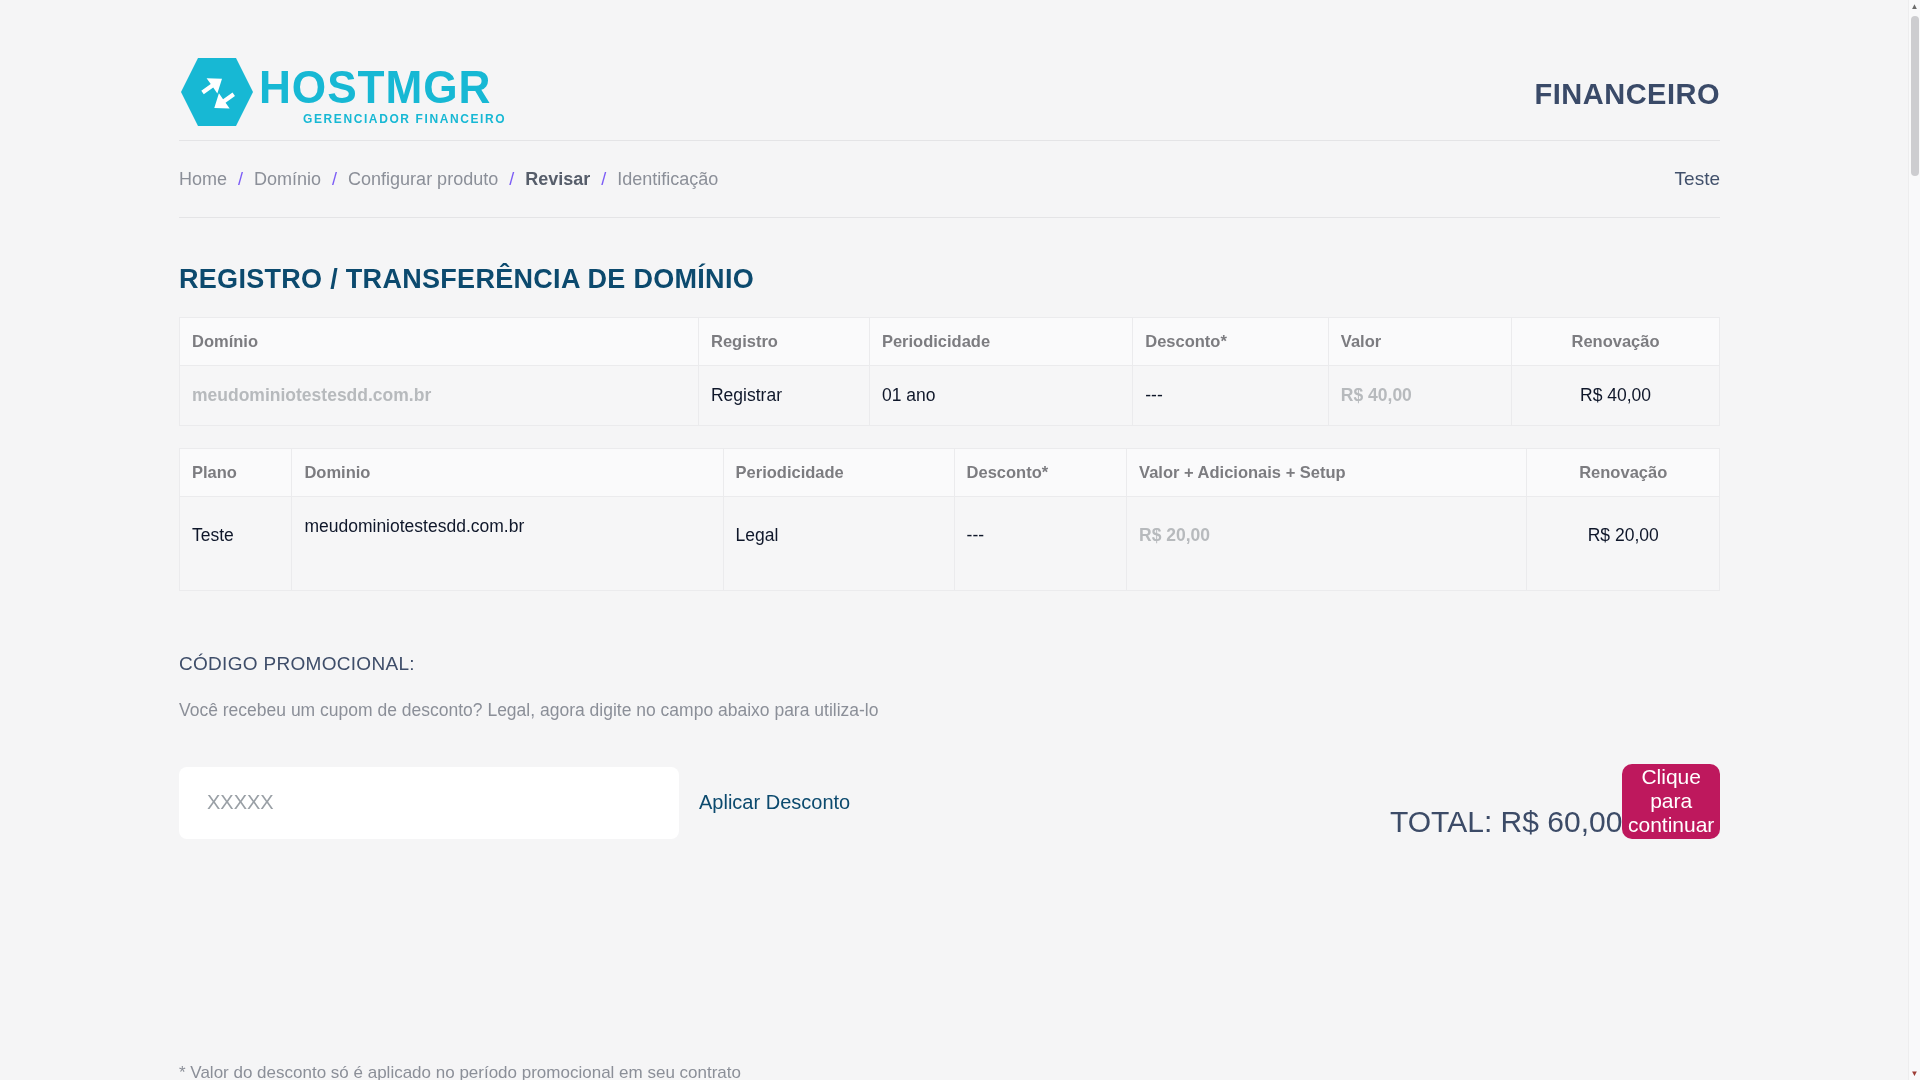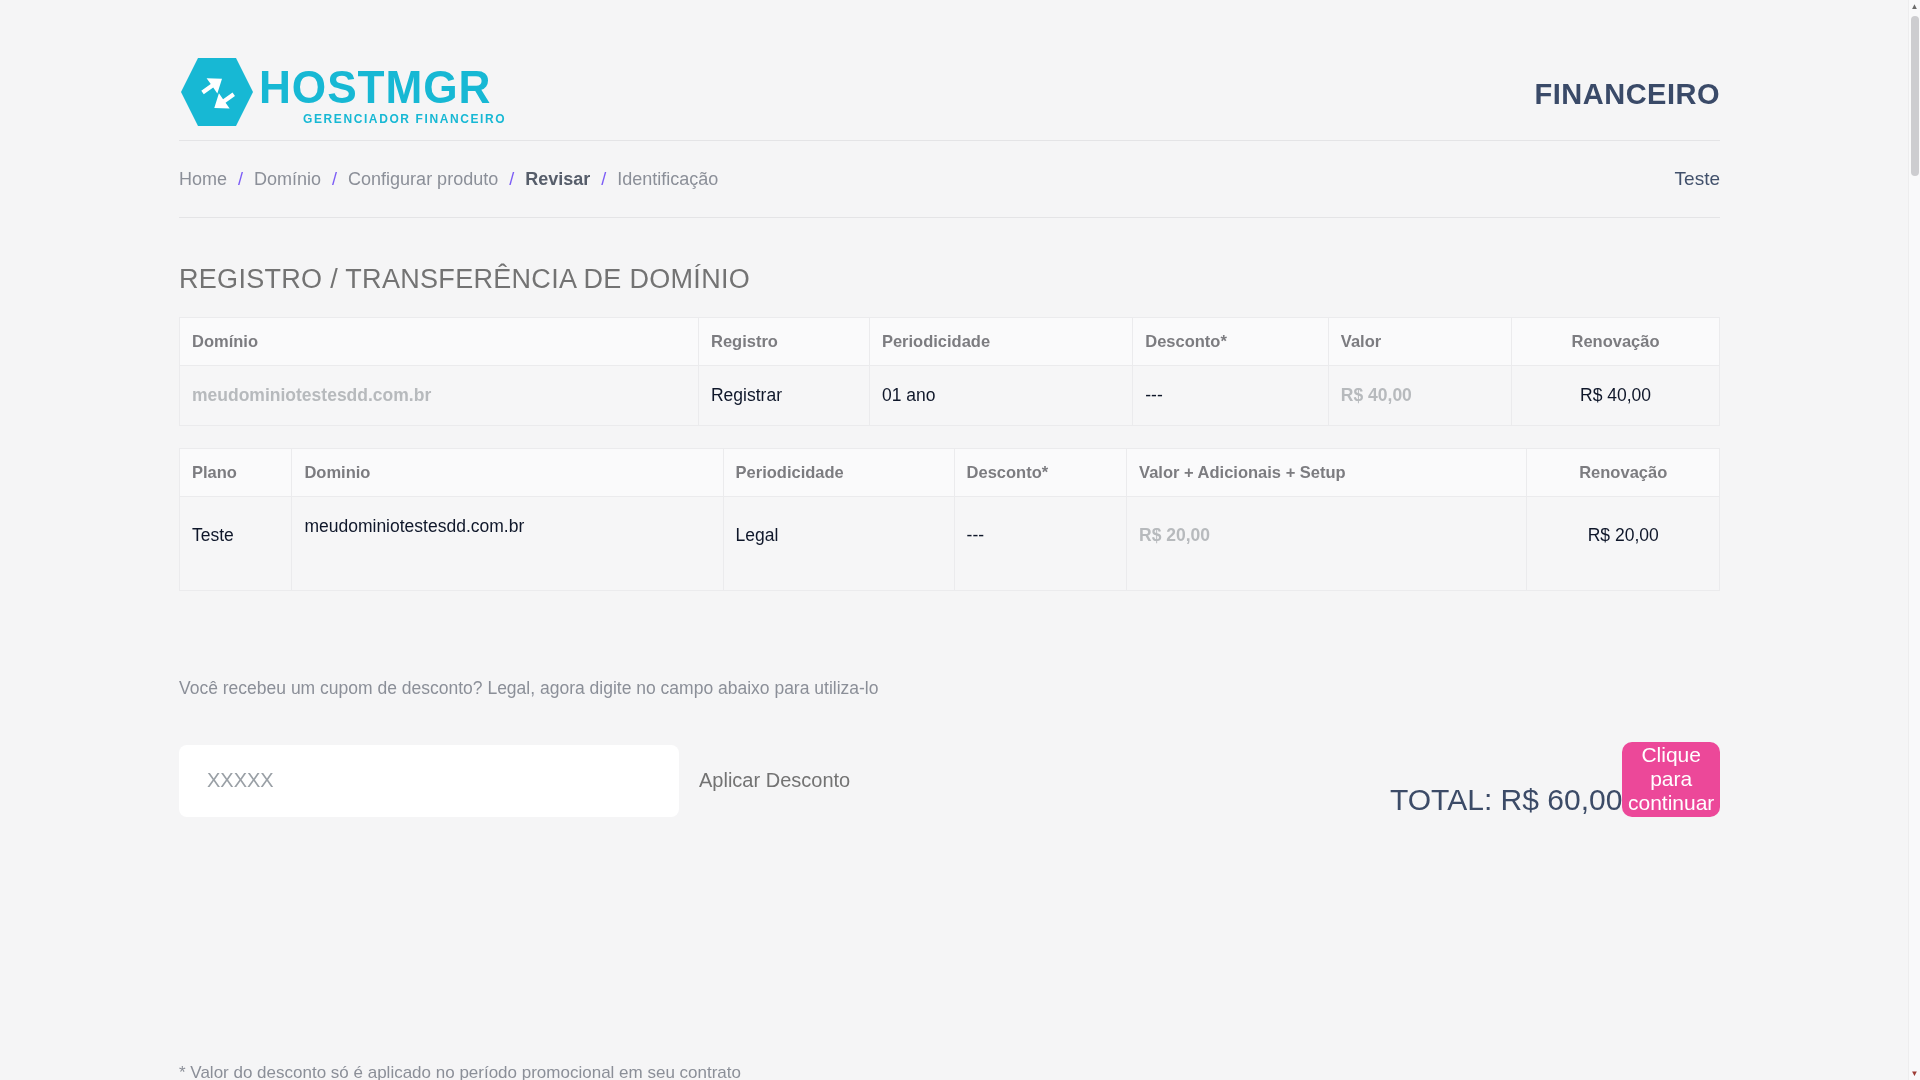--- a/index.html
+++ b/index.html
@@ -22,21 +22,21 @@
   .rule { border:none; border-top:1px solid #e4e4e6; }
 
   
   .crumb-row { display:flex; justify-content:space-between; align-items:center; padding:27px 0; }
   .breadcrumb { display:flex; align-items:center; font-size:18px; color:#8b8f98; }
   .breadcrumb .sep { color:#7c5cf6; margin:0 11px; }
   .breadcrumb .active { color:#565d6a; font-weight:bold; }
   .client-name { color:#41506b; font-size:19px; }
 
   
-  .section-title { margin-top:46px; font-size:27px; font-weight:400; color:#737373; letter-spacing:0.3px; }
+  .section-title { margin-top:46px; font-size:27px; font-weight:700; color:#0c4a6e; letter-spacing:0.3px; }
   table { width:100%; border-collapse:collapse; margin-top:22px; }
   th {
     background:#fafafb; border:1px solid #ebebed; text-align:left;
     padding:14px 12px; font-size:16.5px; color:#7c7c80;
   }
   td {
     background:#f6f6f7; border:1px solid #ebebed; text-align:left;
     padding:19px 12px; font-size:17.5px; color:#0f172a;
   }
   .center { text-align:center; }
@@ -49,27 +49,27 @@
   .promo-col { width:1000px; }
   .promo-title { font-size:19px; color:#3e4d69; letter-spacing:0.3px; }
   .promo-desc { margin-top:20px; font-size:17.5px; color:#8b8f98; line-height:1.8; max-width:740px; }
   .promo-row { display:flex; align-items:center; gap:20px; margin-top:40px; }
   .promo-input {
     width:500px; height:72px; border:none; border-radius:8px; background:#ffffff;
     font-size:20px; padding:0 28px; color:#555; outline:none;
     font-family:"Liberation Sans", sans-serif;
   }
   .promo-input::placeholder { color:#9aa0a6; }
-  .apply-link { font-size:20px; color:#737373; cursor:pointer; }
+  .apply-link { font-size:20px; color:#0c4a6e; cursor:pointer; }
 
   .summary-col { width:330px; display:flex; align-items:flex-end; }
   .total-line { font-size:30px; color:#3c4b67; white-space:nowrap; }
   .continue-btn {
     margin-top:42px; width:297px; height:75px; border:none; border-radius:10px;
-    background:#ec4899; color:#ffffff; font-size:21px; cursor:pointer;
+    background:#be185d; color:#ffffff; font-size:21px; cursor:pointer;
     font-family:"Liberation Sans", sans-serif;
   }
 
   .footnote { position:absolute; left:179px; top:1063px; font-size:17px; color:#8b8f98; }
 
   
   .scrollbar {
     position:absolute; top:0; right:0; width:12px; height:1080px;
     background:#f9f9fa; border-left:1px solid #ededee;
   }
@@ -176,20 +176,21 @@
         <td>Legal</td>
         <td>---</td>
         <td class="muted-strong">R$ 20,00</td>
         <td class="center">R$ 20,00</td>
       </tr>
     </tbody>
   </table>
 
   <div class="bottom">
     <div class="promo-col">
+      <div class="promo-title">CÓDIGO PROMOCIONAL:</div>
       <div class="promo-desc">Você recebeu um cupom de desconto? Legal, agora digite no campo abaixo para utiliza-lo</div>
       <div class="promo-row">
         <input class="promo-input" type="text" placeholder="XXXXX" style="">
         <span class="apply-link">Aplicar Desconto</span>
       </div>
     </div>
     <div class="summary-col">
       <div class="total-line">TOTAL: R$ 60,00</div>
       <button class="continue-btn">Clique para continuar</button>
     </div>

